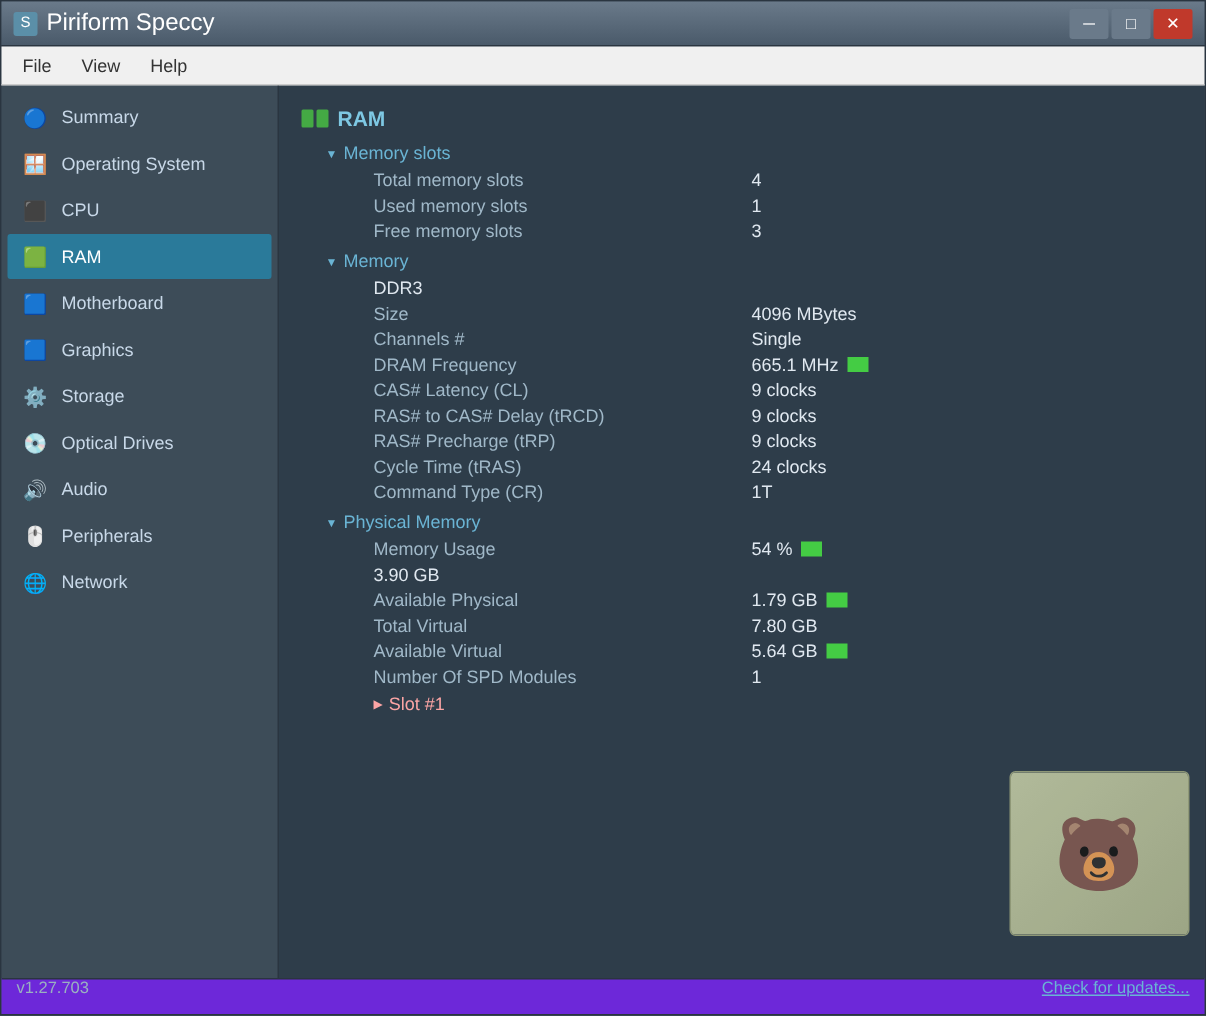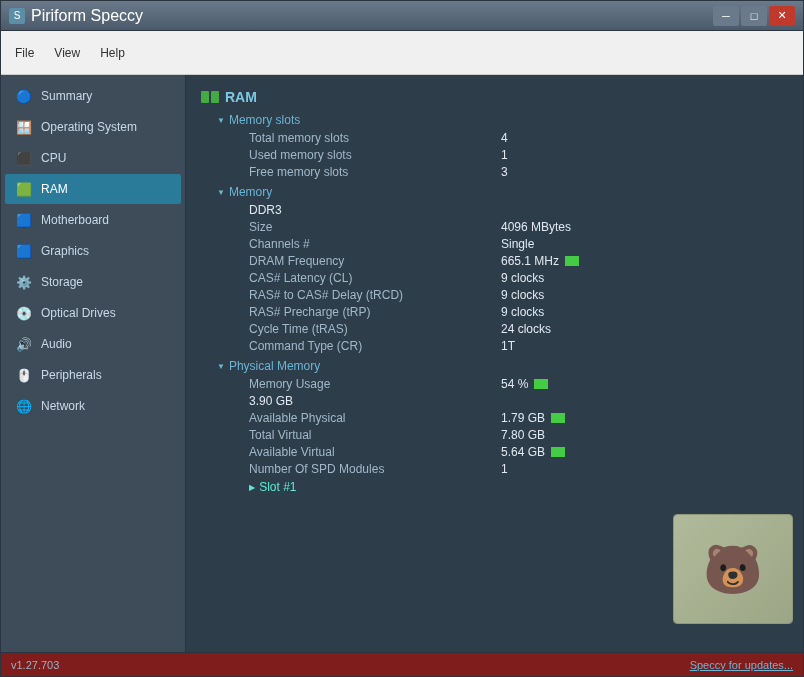--- a/index.html
+++ b/index.html
@@ -73,21 +73,21 @@
       border-radius: 2px;
     }
 
     .win-btn-min { background: #6a7a8a; color: white; }
     .win-btn-max { background: #6a7a8a; color: white; }
     .win-btn-close { background: #c0392b; color: white; }
 
     
     .menu-bar {
       background: #f0f0f0;
-      height: 44px;
+      height: 26px;
       display: flex;
       align-items: center;
       padding: 0 4px;
       border-bottom: 1px solid #ccc;
     }
 
     .menu-item {
       padding: 3px 10px;
       cursor: pointer;
       font-size: 12px;
@@ -215,35 +215,35 @@
     .sub-tree {
       margin-left: 16px;
     }
 
     .spd-slot {
       display: flex;
       align-items: center;
       gap: 4px;
       margin-left: 16px;
       margin-top: 4px;
-      color: #5eead4;
+      color: #fca5a5;
       font-size: 12px;
     }
 
     .spd-slot::before {
       content: '▶';
       font-size: 8px;
     }
 
     
     .status-bar {
-      background: #7f1d1d;
+      background: #6d28d9;
       height: 24px;
       display: flex;
-      align-items: center;
+      align-items: flex-start;
       justify-content: space-between;
       padding: 0 10px;
       border-top: 1px solid #2a3540;
     }
 
     .status-version {
       color: #9ab0c0;
       font-size: 11px;
     }
 
@@ -479,15 +479,15 @@
         <div class="watermark-inner">
           <span class="bear-emoji">🐻</span>
         </div>
       </div>
 
     </div>
   </div>
 
   <div class="status-bar">
     <span class="status-version">v1.27.703</span>
-    <span class="status-link">Speccy for updates...</span>
+    <span class="status-link">Check for updates...</span>
   </div>
 </div>
 
 </body></html>

